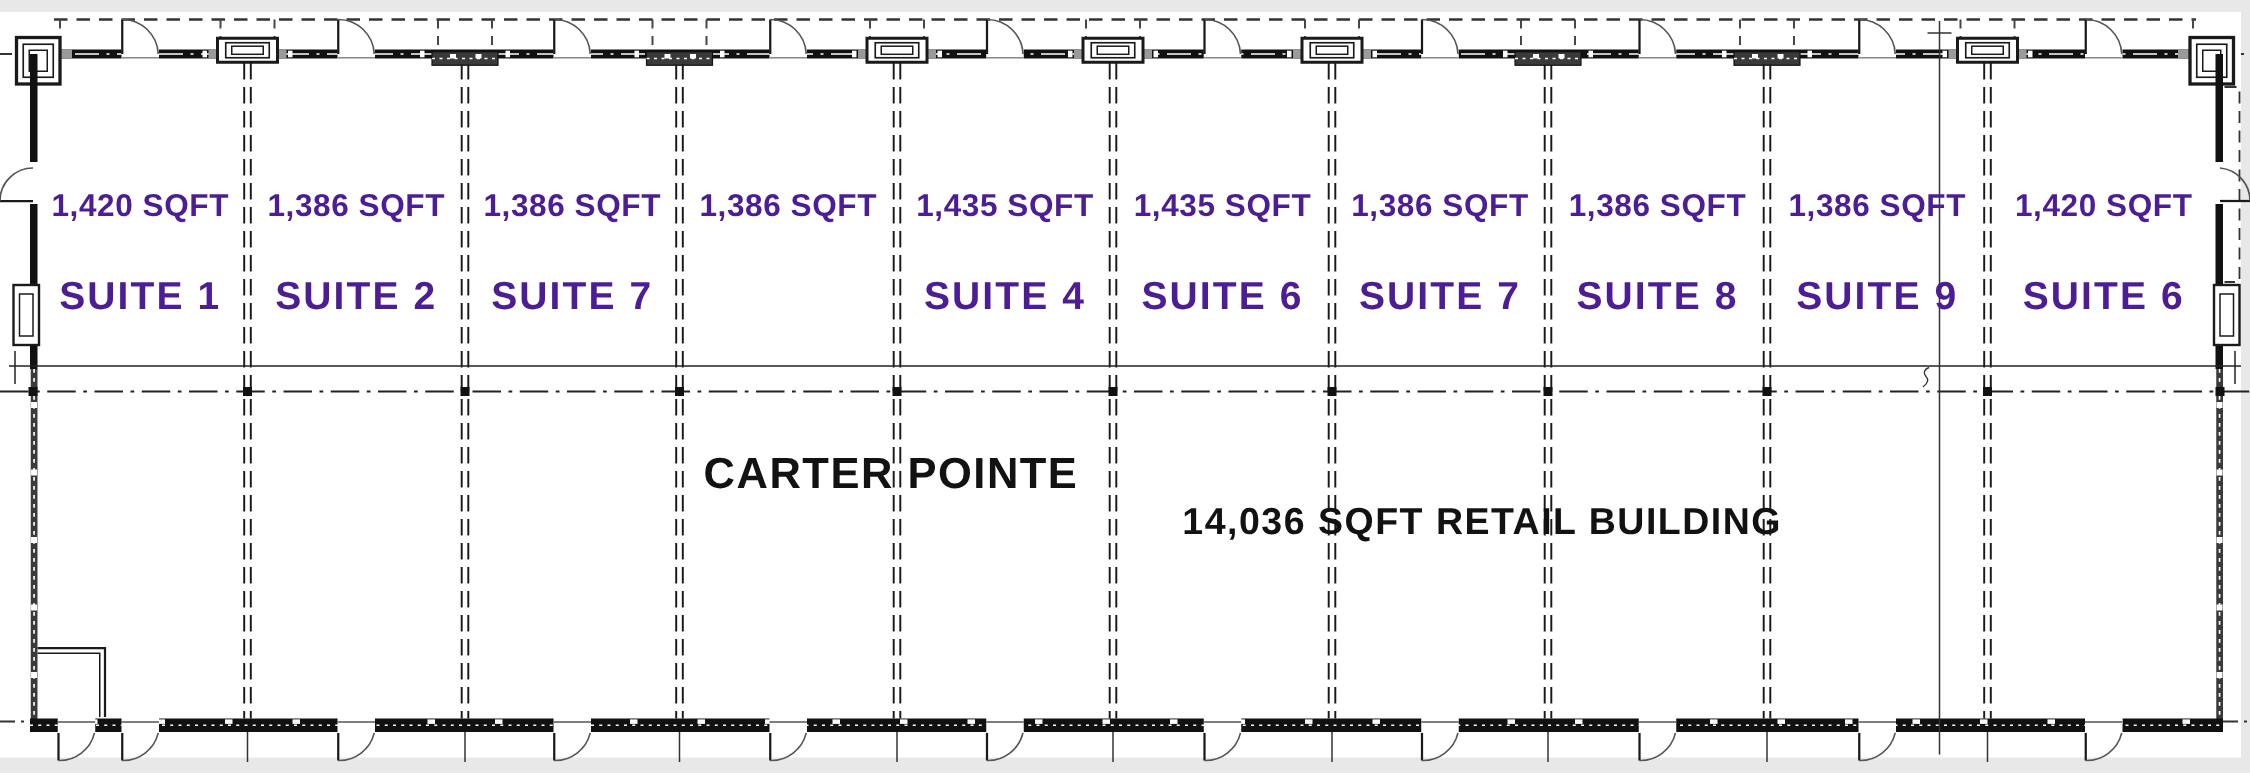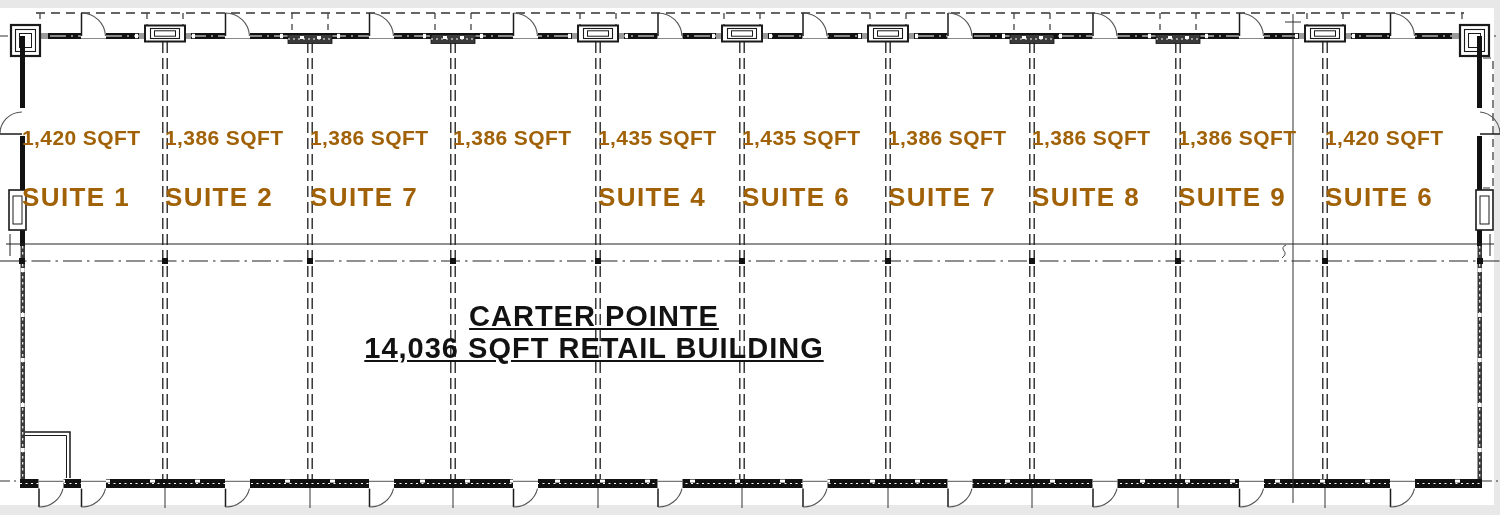--- a/index.html
+++ b/index.html
@@ -1,25 +1,25 @@
 <!DOCTYPE html>
 <html><head>
 <meta charset="utf-8">
 <style>
   html,body{margin:0;padding:0;background:#e8e8e8;}
   .stage{position:relative;width:1500px;height:515px;background:#e8e8e8;overflow:hidden;
          font-family:"Liberation Sans","DejaVu Sans",sans-serif;}
   .sheet{position:absolute;left:0;top:8px;width:1494px;height:497px;background:#ffffff;}
   #plan-svg{position:absolute;left:0;top:0;}
-  .suite{position:absolute;top:126px;text-align:left;color:#a16207;}
+  .suite{position:absolute;top:126px;text-align:center;color:#4c1d95;}
   .sqft{font-size:21px;font-weight:700;letter-spacing:.4px;white-space:nowrap;}
   .sname{font-size:26px;font-weight:700;letter-spacing:1.4px;margin-top:32px;white-space:nowrap;}
-  .title{position:absolute;left:0;top:300px;width:1188px;text-align:center;color:#121212;font-weight:700;text-decoration:underline;}
+  .title{position:absolute;left:0;top:300px;width:1188px;text-align:center;color:#121212;font-weight:700;}
   .tline1{font-size:29px;letter-spacing:1px;line-height:32px;}
-  .tline2{font-size:29px;letter-spacing:1px;line-height:32px;}
+  .tline2{font-size:25px;letter-spacing:1px;line-height:32px;text-align:right;}
 </style>
 </head>
 <body>
 
 <div class="stage">
   <div class="sheet"></div>
   <svg id="plan-svg" width="1500" height="515" viewBox="0 0 1500 515">
       <g>
         <line x1="36" y1="13" x2="1464" y2="13" stroke="#333" stroke-width="1.6" stroke-dasharray="9 6"></line>
         <line x1="40" y1="13" x2="40" y2="33" stroke="#444" stroke-width="1.3" stroke-dasharray="6 5"></line>

